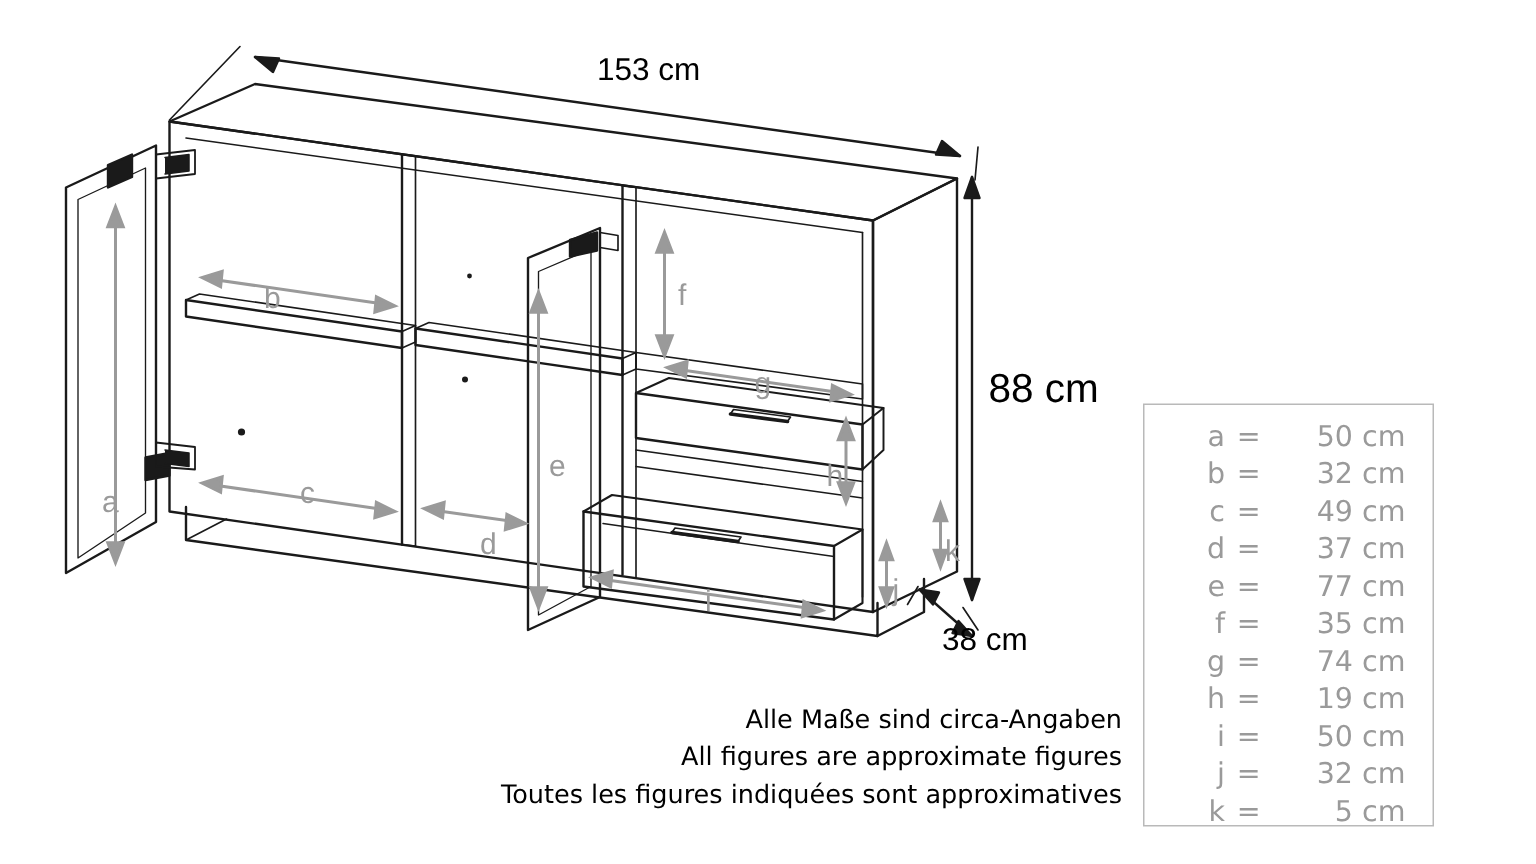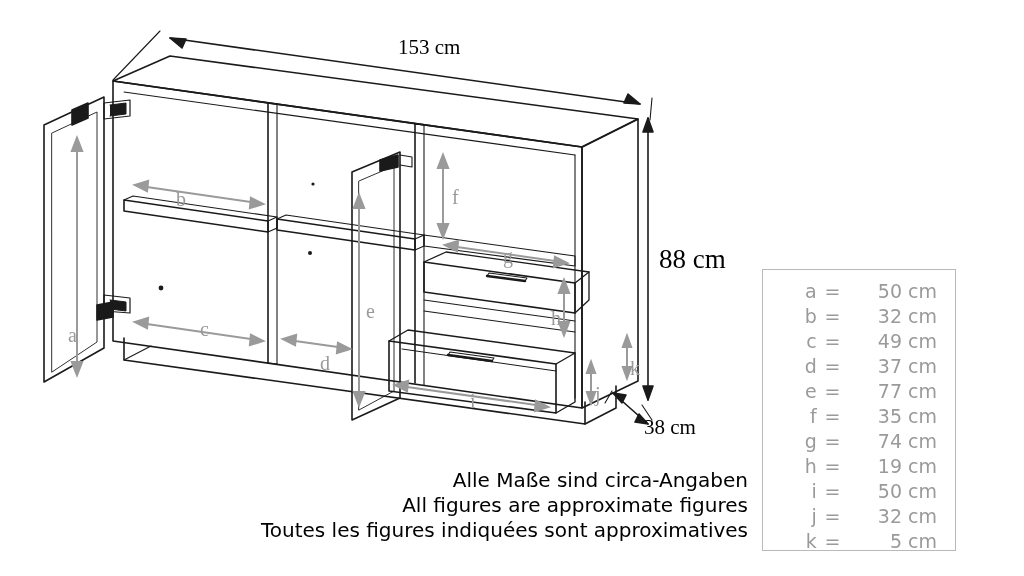--- a/index.html
+++ b/index.html
@@ -17,33 +17,33 @@
   }
   #drawing {
     position: absolute;
     left: 0;
     top: 0;
     width: 1024px;
     height: 576px;
   }
   .dim-label {
     position: absolute;
-    font-family: Liberation Serif, serif;
+    font-family: Liberation Sans, sans-serif;
     font-size: 20px;
     color: #000000;
     white-space: nowrap;
   }
   .note-block {
     position: absolute;
     left: 238px;
     top: 468px;
     width: 510px;
     text-align: right;
     font-family: "DejaVu Sans", "Liberation Sans", sans-serif;
-    font-size: 20px;
+    font-size: 17px;
     line-height: 25px;
     color: #000000;
   }
   .legend {
     position: absolute;
     left: 762px;
     top: 269px;
     width: 194px;
     height: 282px;
     border: 1.5px solid #b9b9b9;
@@ -247,21 +247,21 @@
         <path d="M627 336 l-4 11 l8 0 z"></path>
         <path d="M627 378 l-4 -11 l8 0 z"></path>
       </g>
     </g>
   </svg>
 
   <div class="dim-label" style="left:398px; top:35px; font-size:21px;">153 cm</div>
 
   <div class="dim-label" style="left:659px; top:244px; font-size:27px;">88 cm</div>
 
-  <div class="dim-label" style="left:628px; top:415px; font-size:21px;margin-left:16px;">38 cm</div>
+  <div class="dim-label" style="left:628px; top:415px; font-size:21px;">38 cm</div>
 
   <div id="letters">
       <div class="dim-label" style="left: 68px; top: 324px; color: rgb(154, 154, 154); font-size: 20px;">a</div>
       <div class="dim-label" style="left: 176px; top: 188px; color: rgb(154, 154, 154); font-size: 20px;">b</div>
       <div class="dim-label" style="left: 200px; top: 318px; color: rgb(154, 154, 154); font-size: 20px;">c</div>
       <div class="dim-label" style="left: 320px; top: 352px; color: rgb(154, 154, 154); font-size: 20px;">d</div>
       <div class="dim-label" style="left: 366px; top: 300px; color: rgb(154, 154, 154); font-size: 20px;">e</div>
       <div class="dim-label" style="left: 452px; top: 186px; color: rgb(154, 154, 154); font-size: 20px;">f</div>
       <div class="dim-label" style="left: 503px; top: 245px; color: rgb(154, 154, 154); font-size: 20px;">g</div>
       <div class="dim-label" style="left: 551px; top: 307px; color: rgb(154, 154, 154); font-size: 20px;">h</div>

